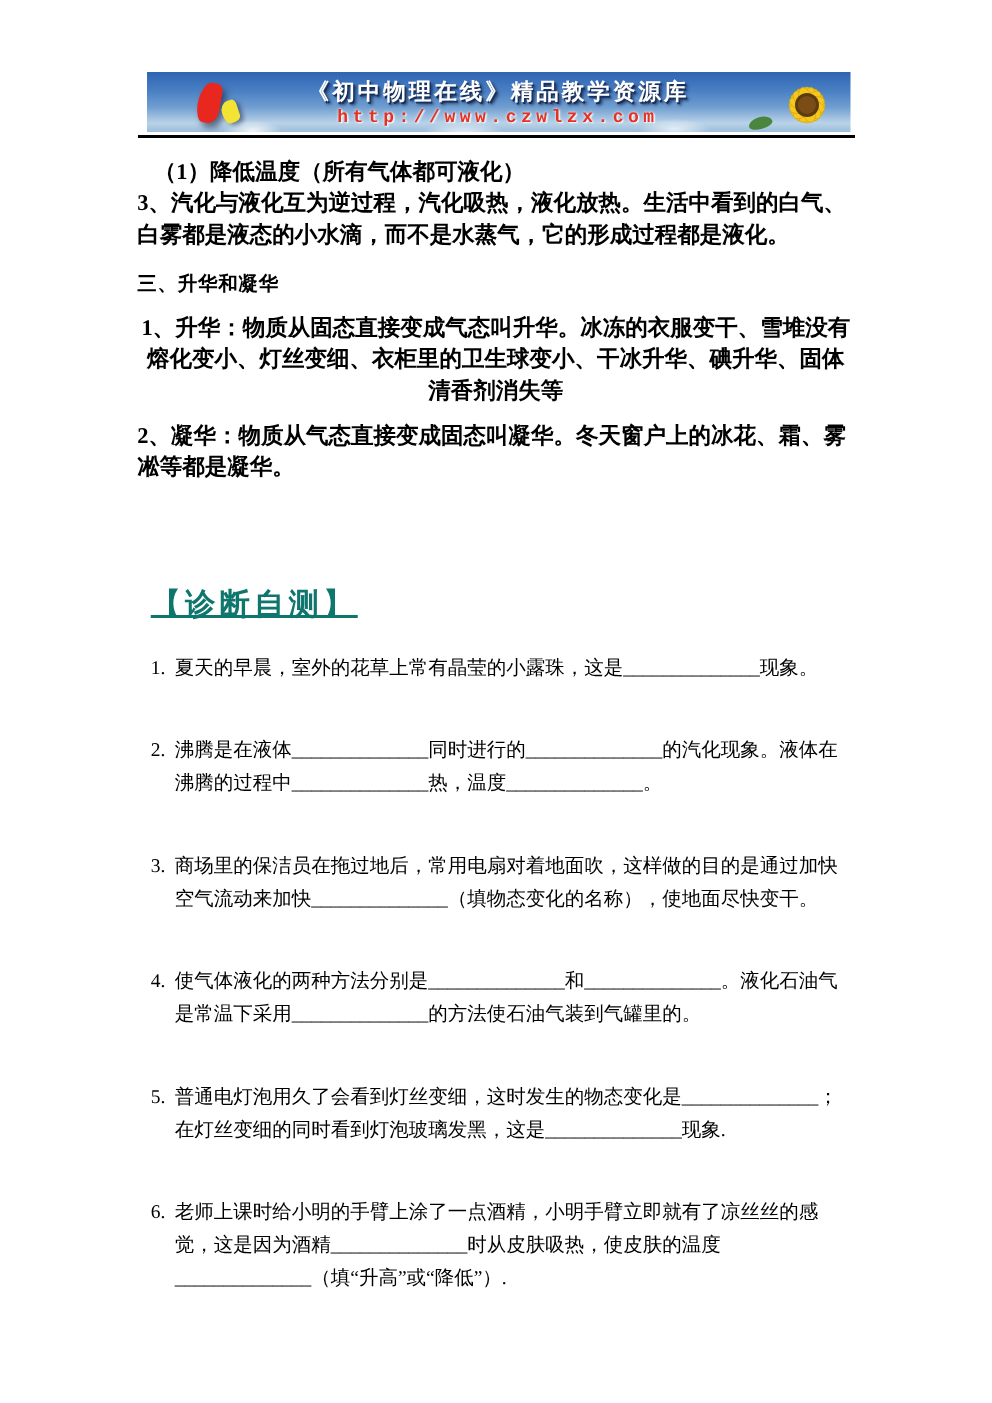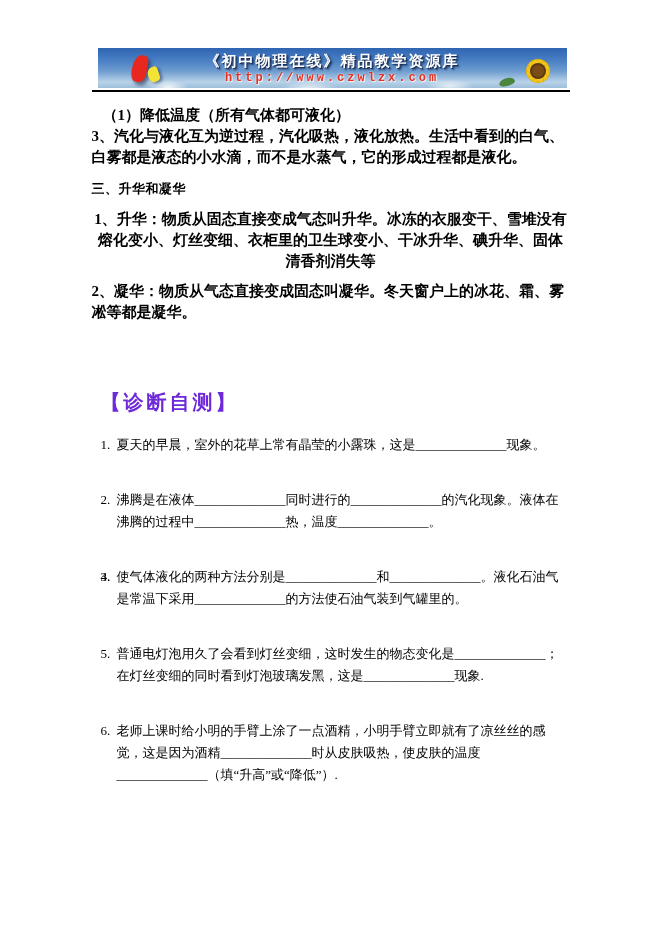--- a/index.html
+++ b/index.html
@@ -69,21 +69,21 @@
   .n1 { margin-top: 13px; }
   .n2 { margin-top: 6px; }
   .n3 { margin-top: 0; }
   .section-heading { font-size: 13px; font-weight: bold; margin-top: 12px; letter-spacing: .5px; }
   .s1 { margin-top: 11px; text-align: center; }
   .s2 { margin-top: 9px; }
 
   
   .quiz-heading {
     margin-top: 66px; margin-left: 9px;
-    font-size: 20px; letter-spacing: 3px; color: #6d28d9;
+    font-size: 20px; letter-spacing: 3px; color: #0f766e; text-decoration: underline;
   }
   .quiz-list { margin-top: 18px; }
   .question {
     position: relative;
     margin-left: 9px;
     padding-left: 16px;
     margin-bottom: 33px;
     font-size: 13px; line-height: 22px;
   }
   .qnum { position: absolute; left: 0; top: 0; }
@@ -141,20 +141,21 @@
     <div class="question">
       <span class="qnum">1.</span>
       <span>夏天的早晨，室外的花草上常有晶莹的小露珠，这是______________现象。</span>
     </div>
     <div class="question">
       <span class="qnum">2.</span>
       <span>沸腾是在液体______________同时进行的______________的汽化现象。液体在沸腾的过程中______________热，温度______________。</span>
     </div>
     <div class="question">
       <span class="qnum">3.</span>
+      <span>商场里的保洁员在拖过地后，常用电扇对着地面吹，这样做的目的是通过加快空气流动来加快______________（填物态变化的名称），使地面尽快变干。</span>
     </div>
     <div class="question">
       <span class="qnum">4.</span>
       <span>使气体液化的两种方法分别是______________和______________。液化石油气是常温下采用______________的方法使石油气装到气罐里的。</span>
     </div>
     <div class="question">
       <span class="qnum">5.</span>
       <span>普通电灯泡用久了会看到灯丝变细，这时发生的物态变化是______________；在灯丝变细的同时看到灯泡玻璃发黑，这是______________现象.</span>
     </div>
     <div class="question">

